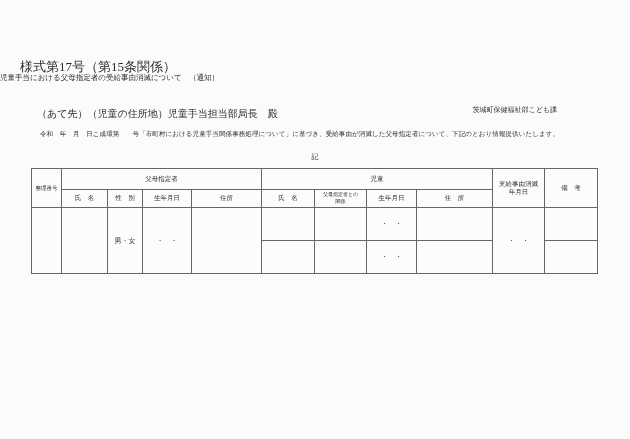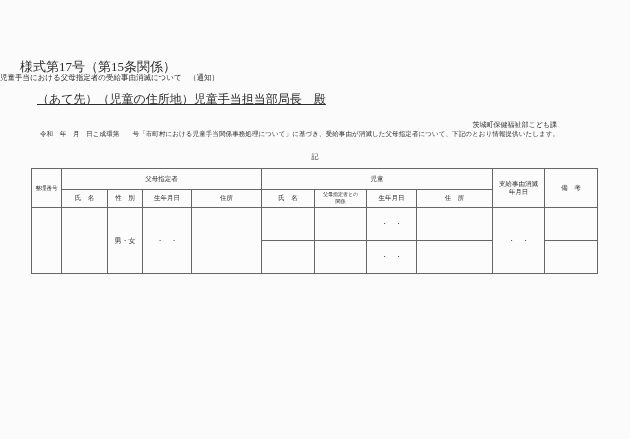--- a/index.html
+++ b/index.html
@@ -7,22 +7,22 @@
     width:630px;height:439px;
     background:#fbfbfb;
     font-family:"Liberation Serif","DejaVu Serif",serif;
     color:#2b2b2b;
     position:relative;
     overflow:hidden;
   }
   .abs{position:absolute;white-space:nowrap;}
   .form-no{left:20px;top:58px;font-size:13px;}
   .doc-title{left:0;right:0;top:73px;font-size:7.5px;}
-  .addressee{left:37px;top:91px;font-size:12px;text-decoration:underline;}
-  .department{left:0;right:73px;top:120px;text-align:right;font-size:7px;}
+  .addressee{left:37px;top:107px;font-size:10px;}
+  .department{left:0;right:73px;top:105px;text-align:right;font-size:7px;}
   .body-line{left:40px;top:130px;font-size:6.5px;letter-spacing:0.1px;}
   .ki{left:0;right:0;top:152px;text-align:center;font-size:7px;}
 
   table.main{
     position:absolute;left:31px;top:168px;
     border-collapse:collapse;table-layout:fixed;
     width:566px;
     font-size:6.5px;
   }
   table.main td{

